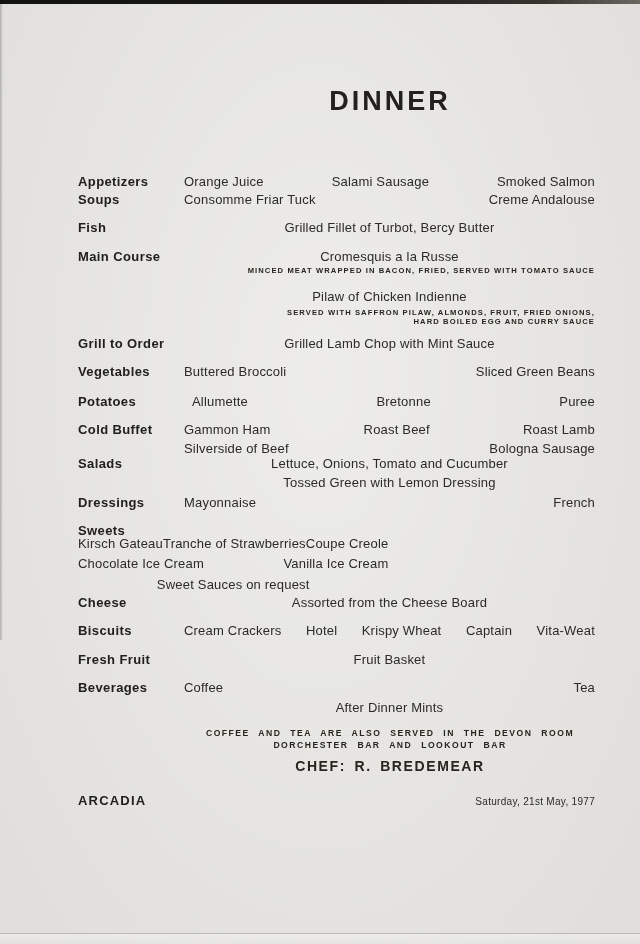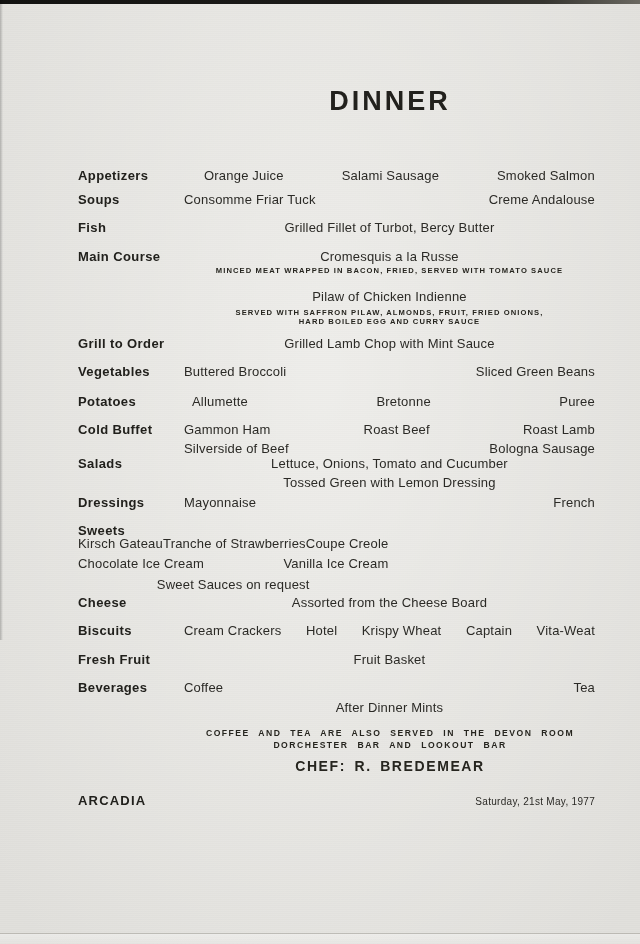--- a/index.html
+++ b/index.html
@@ -44,26 +44,26 @@
     width: 106px; flex: none;
     font-size: 13px; font-weight: bold; letter-spacing: 0.4px;
     line-height: 13px; color: #21201c;
   }
   .content { flex: 1; min-width: 0; }
   .line { font-size: 13px; line-height: 13px; letter-spacing: 0.2px; }
   .line + .line { margin-top: 6px; }
   .line.spread { display: flex; justify-content: space-between; }
   .line.center { text-align: center; }
   .line.caption {
-    text-align: center; font-weight: bold;
+    text-align: right; font-weight: bold;
     font-size: 7.6px; line-height: 9px; letter-spacing: 1.1px;
     color: #26251f;
   }
   
-  .sec-0 { top: 4px; gap: 20px; }   .sec-1 { top: 28px; }  .sec-2 { top: 56px; }
+  .sec-0 { top: 10px; }   .sec-1 { top: 28px; }  .sec-2 { top: 56px; }
   .sec-3 { top: 85px; }  .sec-4 { top: 172px; } .sec-5 { top: 200px; }
   .sec-6 { top: 230px; gap: 8px; } .sec-7 { top: 258px; } .sec-8 { top: 292px; }
   .sec-9 { top: 331px; } .sec-10 { top: 359px; flex-direction: column; } .sec-11 { top: 431px; }
   .sec-12 { top: 459px; } .sec-13 { top: 488px; } .sec-14 { top: 516px; }
   .sec-3 .line:nth-child(2) { margin-top: 3px; }
   .sec-3 .line:nth-child(3) { margin-top: 15px; }
   .sec-3 .line:nth-child(4) { margin-top: 5px; }
   .sec-3 .line:nth-child(5) { margin-top: 0; }
   .sec-10 .line:nth-child(2) { margin-top: 7px; }
   .sec-10 .line:nth-child(3) { margin-top: 8px; }

